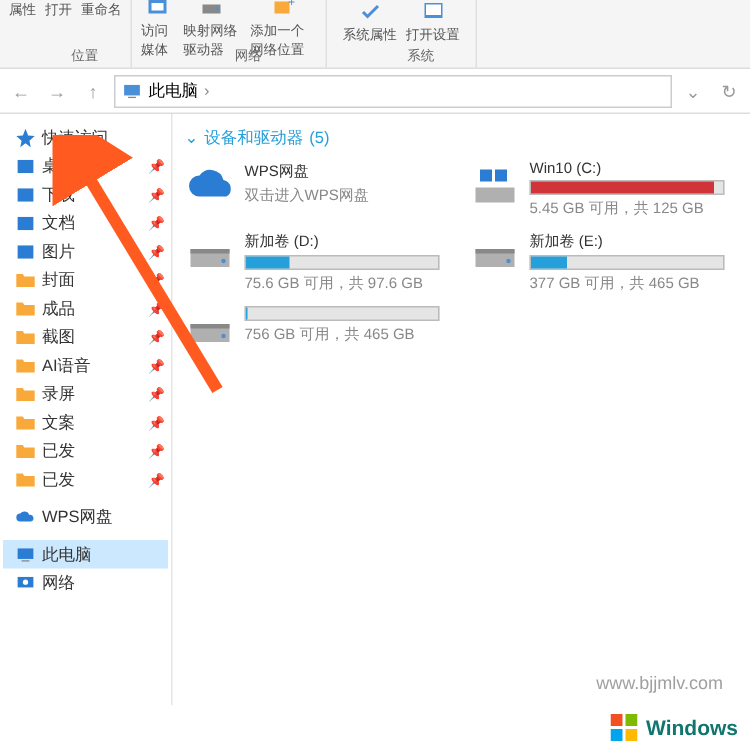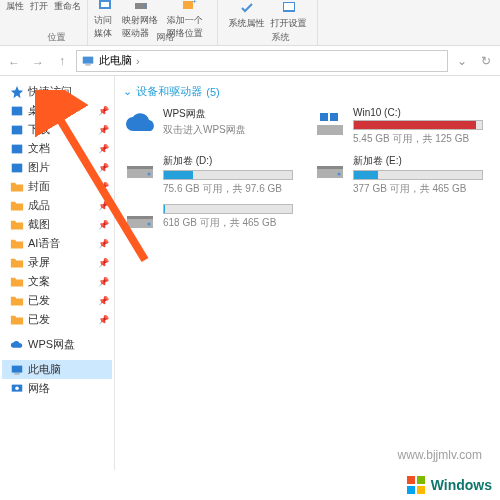--- a/index.html
+++ b/index.html
@@ -308,21 +308,21 @@
             <svg width="34" height="34" viewBox="0 0 34 34">
               <rect x="4" y="12" width="26" height="12" fill="#b0b0b0"></rect>
               <rect x="4" y="12" width="26" height="3" fill="#888"></rect>
               <circle cx="26" cy="20" r="1.5" fill="#4a90d9"></circle>
             </svg>
           </div>
           <div class="drive-info">
             <div class="drive-bar">
               <div class="drive-fill" style="width:1%"></div>
             </div>
-            <div class="drive-sub">618 GB 可用，共 465 GB</div>
+            <div class="drive-sub">756 GB 可用，共 465 GB</div>
           </div>
         </div>
       </div>
   </div>
 </div>
 
 <svg class="arrow-overlay" width="120" height="180">
   <defs>
       <marker id="ah" markerWidth="8" markerHeight="8" refX="2" refY="4" orient="auto">
         <polygon points="0 0, 8 4, 0 8" fill="#ff5a1f"></polygon>

